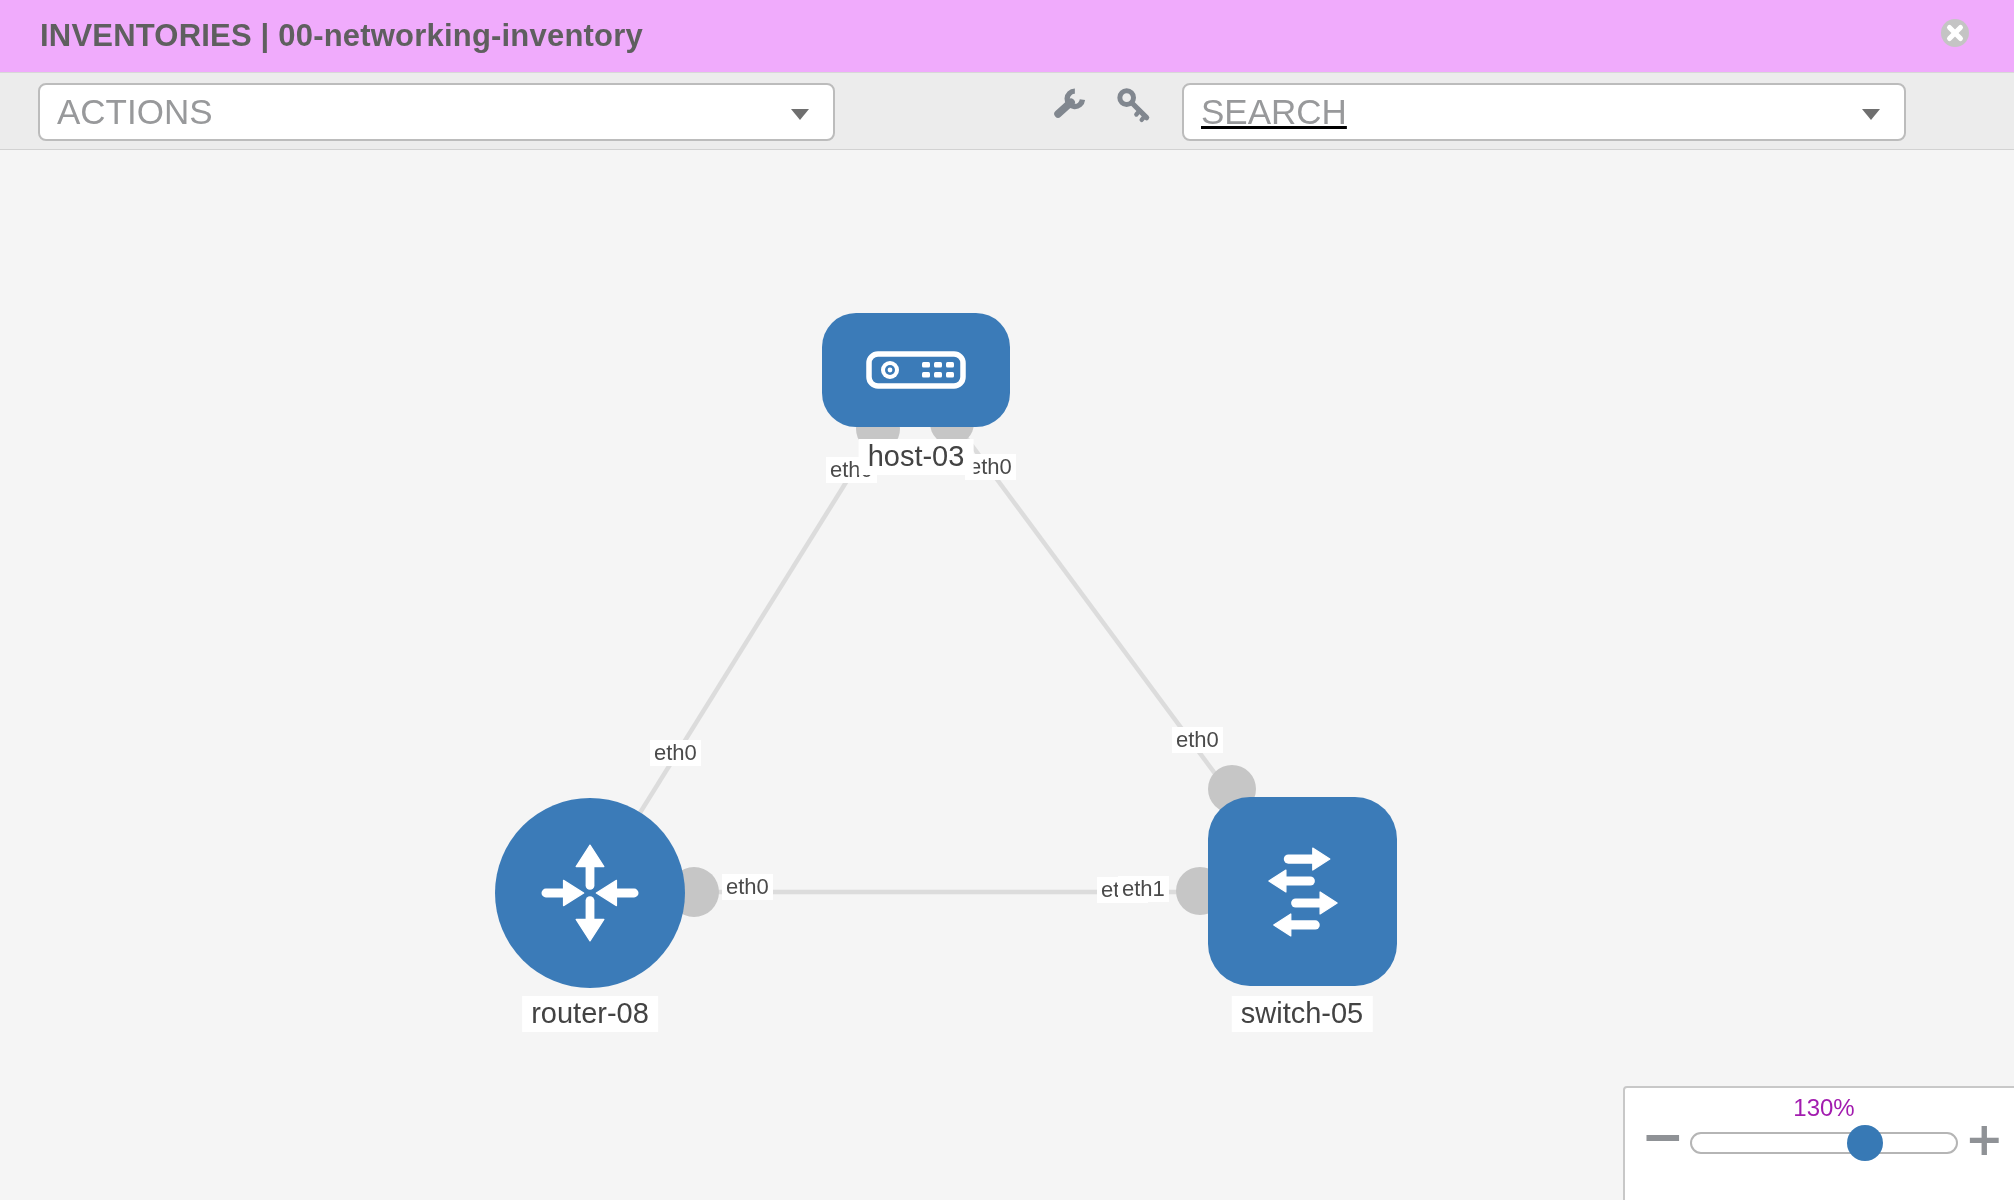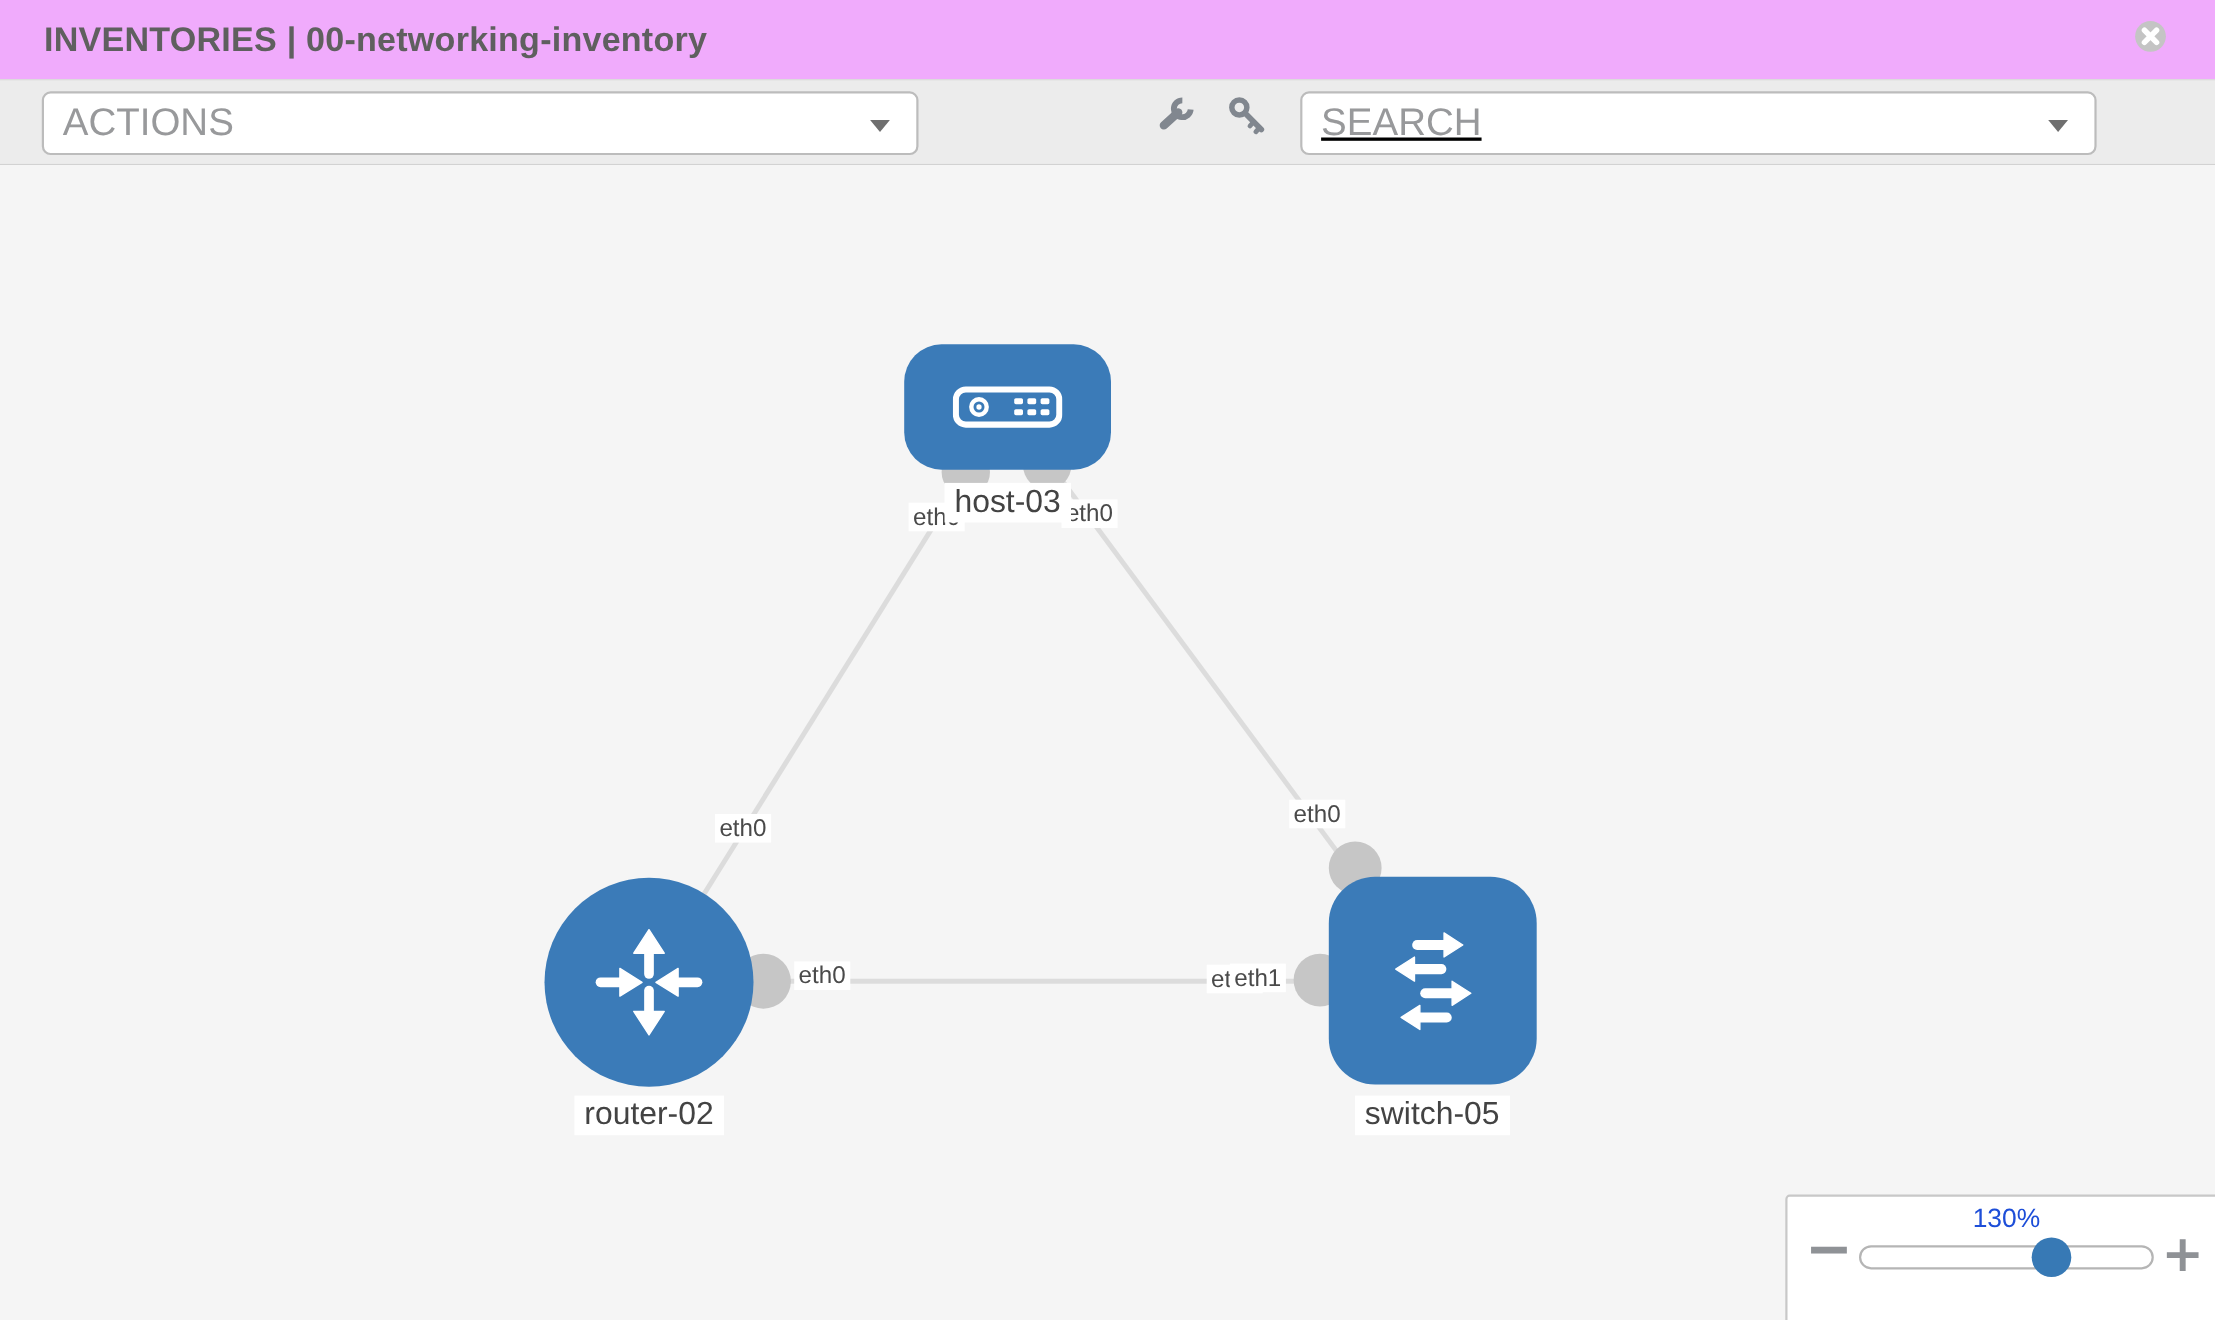--- a/index.html
+++ b/index.html
@@ -43,21 +43,21 @@
   .il4{left:1172px;top:577px;}
   .il5{left:722px;top:724px;}
   .il6{left:1097px;top:727px;z-index:3;}
   .il7{left:1118px;top:726px;z-index:4;}
   .nl-host{left:916px;top:289px;}
   .nl-router{left:590px;top:846px;}
   .nl-switch{left:1302px;top:846px;}
   
   .zoom-panel{position:absolute;left:1623px;top:1086px;width:400px;height:130px;background:#ffffff;
     border:2px solid #c8c8c8;border-radius:4px;box-sizing:border-box;z-index:5;}
-  .zoom-level{position:absolute;left:65px;top:6px;width:268px;text-align:center;font-size:24px;color:#1d4ed8;}
+  .zoom-level{position:absolute;left:65px;top:6px;width:268px;text-align:center;font-size:24px;color:#a21caf;}
   .zoom-btn{position:absolute;border:none;background:transparent;color:#8f9296;font-weight:bold;cursor:pointer;
     padding:0;font-family:"DejaVu Sans",sans-serif;}
   .zoom-minus{left:16px;top:18px;font-size:52px;}
   .zoom-plus{left:340px;top:24px;font-size:46px;}
   .zoom-track{position:absolute;left:65px;top:44px;width:268px;height:22px;background:#fff;
     border:2px solid #b5b5b5;border-radius:12px;box-sizing:border-box;cursor:pointer;}
   .zoom-handle{position:absolute;left:155px;top:-9px;width:36px;height:36px;border-radius:50%;
     background:var(--accent-blue);cursor:grab;}
 </style>
 </head>
@@ -169,21 +169,21 @@
 
   <div class="lbl iface il1">eth0</div>
   <div class="lbl iface il2">eth0</div>
   <div class="lbl iface il3">eth0</div>
   <div class="lbl iface il4">eth0</div>
   <div class="lbl iface il5">eth0</div>
   <div class="lbl iface il6">eth0</div>
   <div class="lbl iface il7">eth1</div>
 
   <div class="lbl node-lbl nl-host">host-03</div>
-  <div class="lbl node-lbl nl-router">router-02</div>
+  <div class="lbl node-lbl nl-router">router-08</div>
   <div class="lbl node-lbl nl-switch">switch-05</div>
 </div>
 
 <div class="zoom-panel">
   <div class="zoom-level">130%</div>
   <button class="zoom-btn zoom-minus">−</button>
   <div class="zoom-track">
     <div class="zoom-handle"></div>
   </div>
   <button class="zoom-btn zoom-plus">+</button>

